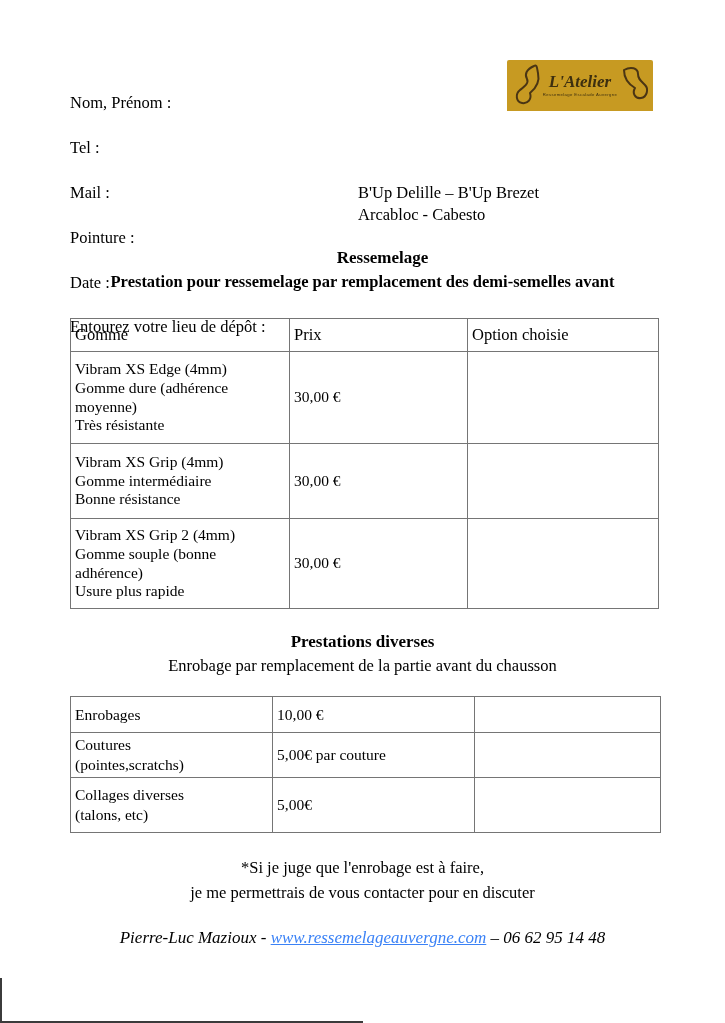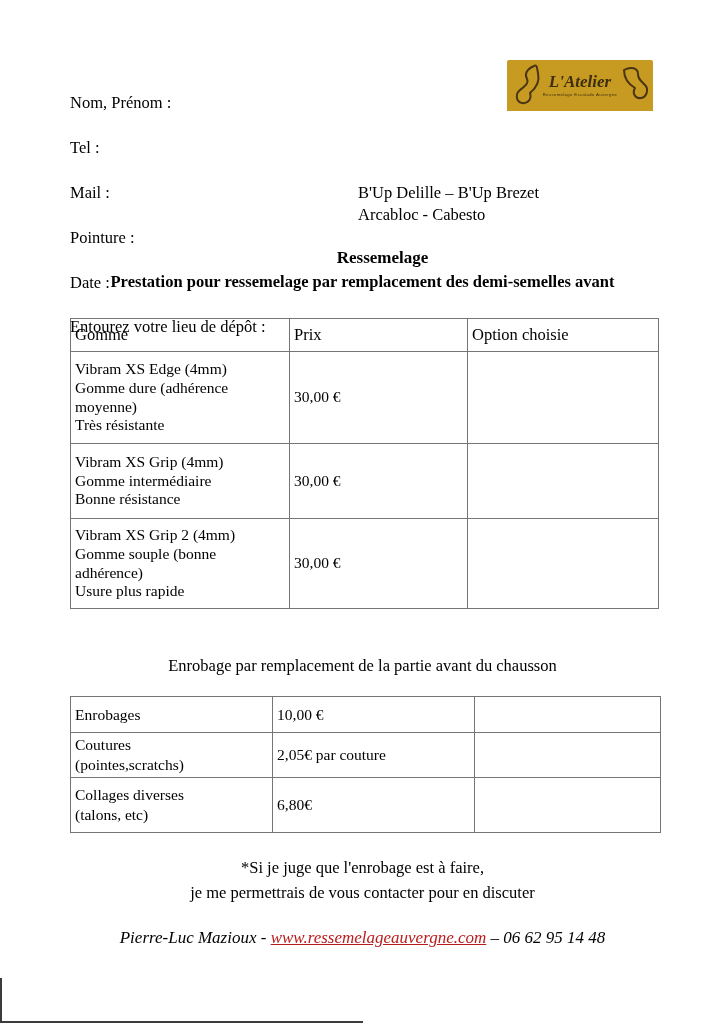--- a/index.html
+++ b/index.html
@@ -195,50 +195,51 @@
       <td>Vibram XS Grip 2 (4mm)
 Gomme souple (bonne
 adhérence)
 Usure plus rapide</td>
       <td>30,00 €</td>
       <td></td>
     </tr>
   </tbody>
     </table>
 
+  <div id="s2-title" class="section-title">Prestations diverses</div>
   <div id="s2-subtitle" class="section-subtitle">Enrobage par remplacement de la partie avant du chausson</div>
 
   <table id="table2" class="doc-table">
     <colgroup>
         <col style="width:202px">
         <col style="width:202px">
         <col style="width:186px">
       </colgroup>
     <tbody>
         <tr style="height:36px">
       <td>Enrobages</td>
       <td>10,00 €</td>
       <td></td>
     </tr>
     <tr style="height:39px">
       <td>Coutures
 (pointes,scratchs)</td>
-      <td>2,05€ par couture</td>
+      <td>5,00€ par couture</td>
       <td></td>
     </tr>
     <tr style="height:55px">
       <td>Collages diverses
 (talons, etc)</td>
-      <td>6,80€</td>
+      <td>5,00€</td>
       <td></td>
     </tr>
   </tbody>
     </table>
 
   <div id="note-line1" class="footer-note">*Si je juge que l'enrobage est à faire,</div>
   <div id="note-line2" class="footer-note">je me permettrais de vous contacter pour en discuter</div>
 
-  <div id="contact-line"><span>Pierre-Luc Mazioux - </span><a id="site-link" style="color: #b91c1c;">www.ressemelageauvergne.com</a><span> – 06 62 95 14 48</span></div>
+  <div id="contact-line"><span>Pierre-Luc Mazioux - </span><a id="site-link" style="color: #3b82f6;">www.ressemelageauvergne.com</a><span> – 06 62 95 14 48</span></div>
 
   <div id="edge-left"></div>
   <div id="edge-bottom"></div>
 
 </div>
 
 </body></html>

